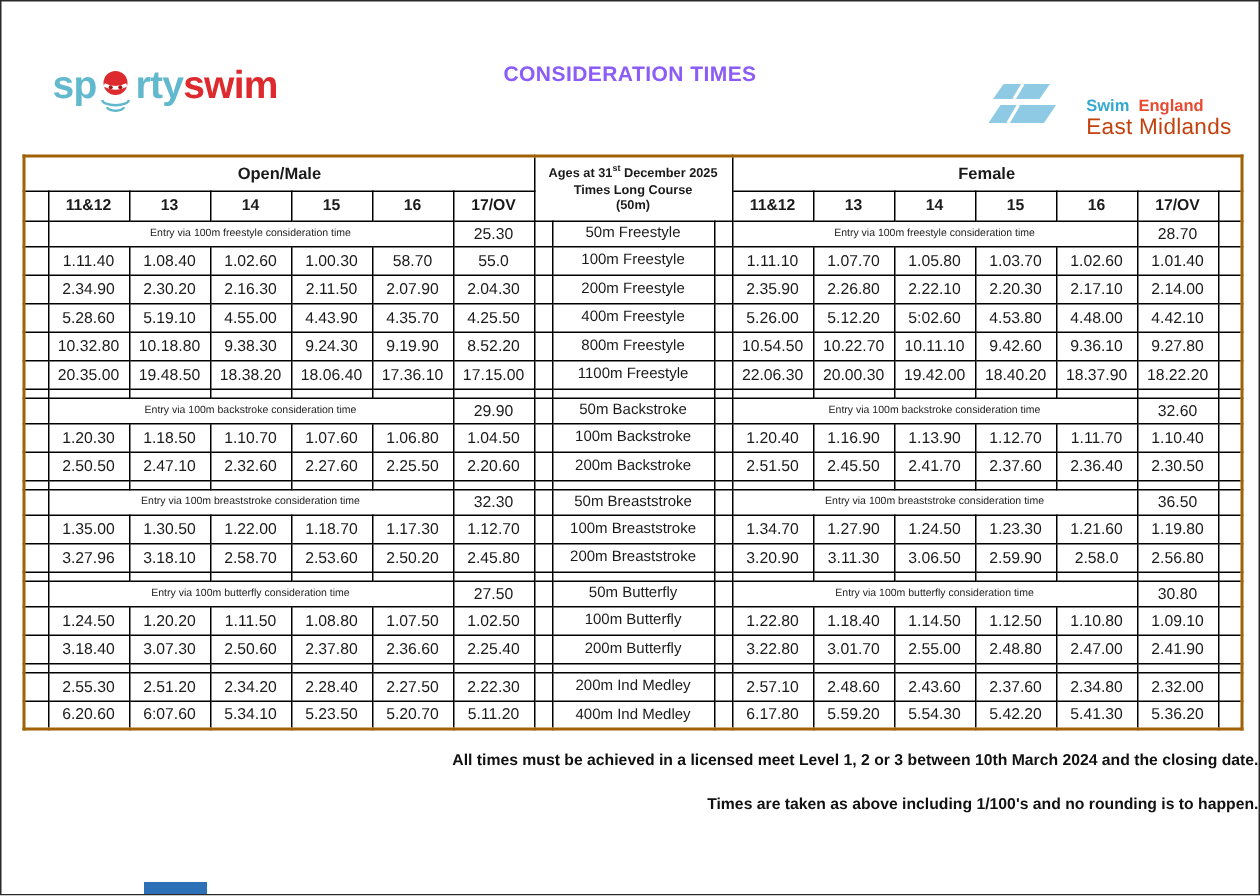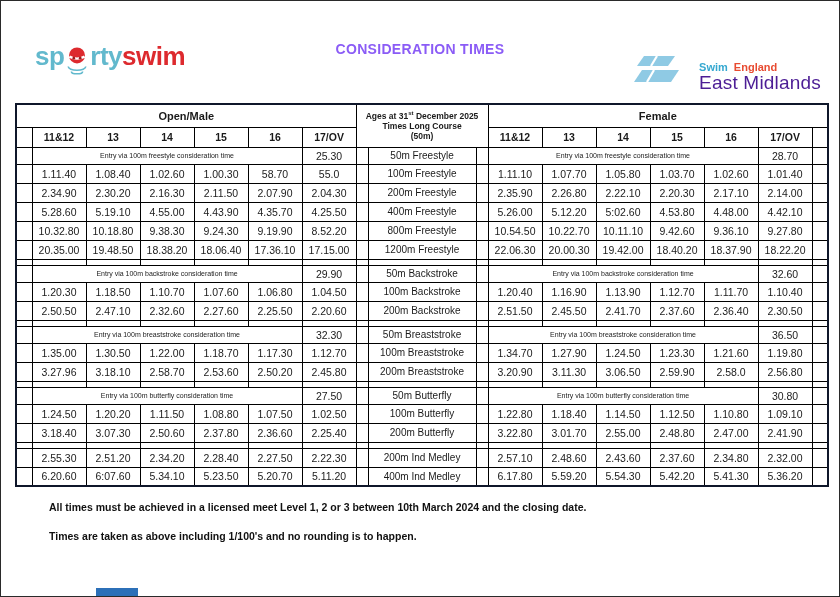--- a/index.html
+++ b/index.html
@@ -18,42 +18,42 @@
   .ss-cap{display:inline-block;width:24px;height:36px;margin:0 1px;}
   .title-block{position:absolute;left:0;right:0;top:40px;text-align:center;pointer-events:none;}
   .title1{font-size:14.5px;font-weight:bold;color:#2a90ac;margin-bottom:6px;}
   .title2{font-size:14px;font-weight:bold;color:#8b5cf6;letter-spacing:0.3px;}
   .se-logo{position:absolute;right:18px;top:32px;display:flex;align-items:flex-end;gap:20px;margin-top:20px;}
   .se-mark{display:inline-block;width:46px;height:40px;}
   .se-text{display:flex;flex-direction:column;line-height:1.05;}
   .se-line1{font-size:11px;font-weight:bold;}
   .se-swim{color:#35a8d0;}
   .se-england{color:#e84b31;margin-left:3px;}
-  .se-line2{font-size:19px;color:#4c1d95;letter-spacing:0.2px;}
+  .se-line2{font-size:15px;color:#c2410c;letter-spacing:0.2px;}
 
   
   .table-wrap{position:absolute;top:102px;left:14px;}
-  table{border-collapse:collapse;table-layout:fixed;width:812px;border:2px solid #0f172a;}
+  table{border-collapse:collapse;table-layout:fixed;width:812px;border:2px solid #a16207;}
   th,td{border:1px solid #000;text-align:center;vertical-align:middle;
         padding:0;overflow:hidden;white-space:nowrap;font-weight:normal;}
   .r-h1{height:23px;}
   .r-h2{height:20px;}
   .r-times{height:19px;}
   .r-entry{height:17px;}
   .r-gap{height:6px;}
   .group-h{font-weight:bold;font-size:11px;}
   .mid-h{font-weight:bold;font-size:8.5px;line-height:1.2;}
   .mid-h sup{font-size:6px;}
   .age-h{font-weight:bold;font-size:10.5px;margin-left:26px;}
   .time{font-size:10.5px;}
   .event{font-size:10px;}
   .entry{font-size:7px;color:#222;}
 
   
-  .notes{position:absolute;top:500px;left:0;right:0;text-align:left;padding-left:48px;}
+  .notes{position:absolute;top:500px;left:0;right:0;text-align:right;padding-left:48px;}
   .notes p{margin:0 0 16.5px 0;font-size:10.5px;font-weight:bold;color:#111;}
 
   .bottom-bar{position:absolute;left:95px;bottom:0;width:42px;height:8px;background:#2c70b8;}
 </style>
 </head>
 <body>
 
 <div class="page">
 
   <div class="topbar">
@@ -235,21 +235,21 @@
           </tr>
           <tr class="r-times">
             <td class="spacer"></td>
             <td class="time">20.35.00</td>
             <td class="time">19.48.50</td>
             <td class="time">18.38.20</td>
             <td class="time">18.06.40</td>
             <td class="time">17.36.10</td>
             <td class="time">17.15.00</td>
             <td class="spacer"></td>
-            <td class="event">1200m Freestyle</td>
+            <td class="event">1100m Freestyle</td>
             <td class="spacer"></td>
             <td class="time">22.06.30</td>
             <td class="time">20.00.30</td>
             <td class="time">19.42.00</td>
             <td class="time">18.40.20</td>
             <td class="time">18.37.90</td>
             <td class="time">18.22.20</td>
             <td class="spacer"></td>
           </tr>
           <tr class="r-gap">

